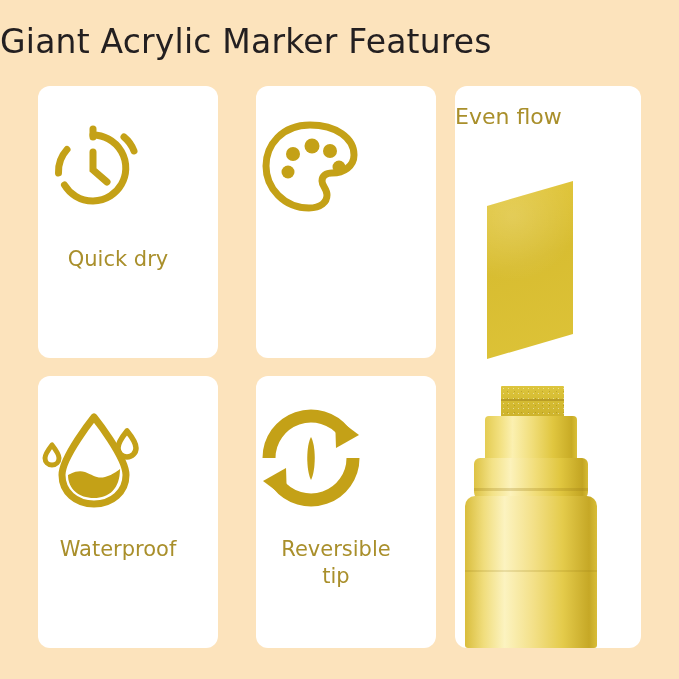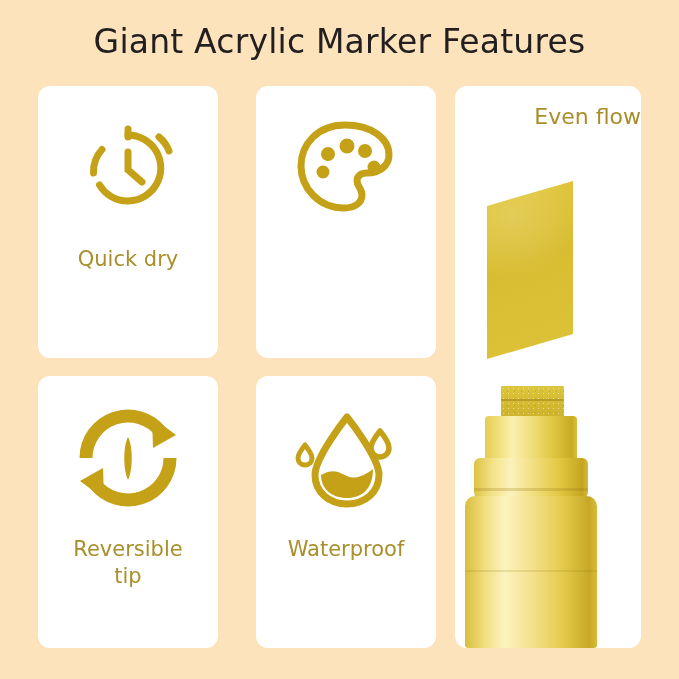--- a/index.html
+++ b/index.html
@@ -18,21 +18,20 @@
     position: absolute;
     inset: 0;
     width: 679px;
     height: 679px;
   }
   .page-title {
     position: absolute;
     top: 22px;
     left: 0;
     width: 679px;
-    text-align: center;
     font-size: 33px;
     font-weight: 400;
     letter-spacing: 0.2px;
     color: #231f20;
     font-family: "DejaVu Sans", sans-serif;
   }
 
   
   .grid {
     position: absolute;
@@ -45,21 +44,20 @@
     grid-template-rows: 272px 272px;
     column-gap: 38px;
     row-gap: 18px;
   }
   .card {
     background: #ffffff;
     border-radius: 12px;
     position: relative;
     display: flex;
     flex-direction: column;
-    align-items: center;
   }
   .card .icon-wrap {
     margin-top: 26px;
     width: 110px;
     height: 112px;
     display: flex;
     align-items: center;
     justify-content: center;
   }
   .card .card-label {
@@ -82,21 +80,21 @@
     height: 562px;
     background: #ffffff;
     border-radius: 12px;
     overflow: hidden;
   }
   .right-title {
     position: absolute;
     top: 18px;
     left: 0;
     width: 186px;
-    text-align: right;
+    text-align: left;
     font-size: 22px;
     color: #a98f2b;
     font-family: "DejaVu Sans", sans-serif;
   }
   .swatch {
     position: absolute;
     left: 32px;
     top: 95px;
     width: 86px;
     height: 178px;
@@ -215,42 +213,42 @@
           <circle cx="36" cy="38" r="7" fill="#c4a117"></circle>
           <circle cx="55" cy="30" r="7.5" fill="#c4a117"></circle>
           <circle cx="73" cy="35" r="7" fill="#c4a117"></circle>
           <circle cx="82" cy="51" r="6.5" fill="#c4a117"></circle>
         </svg>
       </div>
     </div>
 
     <div class="card">
       <div class="icon-wrap">
+        <svg width="108" height="106" viewBox="0 0 108 106" fill="none">
+          <path d="M55 12 C55 12 23 52 23 70 C23 87 37 99 55 99 C73 99 87 87 87 70 C87 52 55 12 55 12 Z" stroke="#c4a117" stroke-width="7" stroke-linejoin="round"></path>
+          <path d="M29 70 C29 70 38 64 46 67 C54 70 58 74 66 72 C74 70 81 64 81 64 C81 84 70 93 55 93 C40 93 29 84 29 70 Z" fill="#c4a117"></path>
+          <path d="M88 26 C88 26 79 37 79 43 C79 48 83 52 88 52 C93 52 97 48 97 43 C97 37 88 26 88 26 Z" stroke="#c4a117" stroke-width="5.5" stroke-linejoin="round"></path>
+          <path d="M13 40 C13 40 6 49 6 53 C6 57 9 60 13 60 C17 60 20 57 20 53 C20 49 13 40 13 40 Z" stroke="#c4a117" stroke-width="5" stroke-linejoin="round"></path>
+        </svg>
+      </div>
+      <div class="card-label">Waterproof</div>
+    </div>
+
+    <div class="card">
+      <div class="icon-wrap">
         <svg width="110" height="108" viewBox="0 0 110 108" fill="none">
           <path d="M13 54 A42 42 0 0 1 88 28" stroke="#c4a117" stroke-width="13" stroke-linecap="butt"></path>
           <path d="M97 54 A42 42 0 0 1 22 80" stroke="#c4a117" stroke-width="13" stroke-linecap="butt"></path>
           <path d="M79 13 L103 31 L80 44 Z" fill="#c4a117"></path>
           <path d="M31 95 L7 77 L30 64 Z" fill="#c4a117"></path>
           <path d="M55 33 C60 42 60 66 55 76 C50 66 50 42 55 33 Z" fill="#c4a117"></path>
         </svg>
       </div>
       <div class="card-label">Reversible
 tip</div>
-    </div>
-
-    <div class="card">
-      <div class="icon-wrap">
-        <svg width="108" height="106" viewBox="0 0 108 106" fill="none">
-          <path d="M55 12 C55 12 23 52 23 70 C23 87 37 99 55 99 C73 99 87 87 87 70 C87 52 55 12 55 12 Z" stroke="#c4a117" stroke-width="7" stroke-linejoin="round"></path>
-          <path d="M29 70 C29 70 38 64 46 67 C54 70 58 74 66 72 C74 70 81 64 81 64 C81 84 70 93 55 93 C40 93 29 84 29 70 Z" fill="#c4a117"></path>
-          <path d="M88 26 C88 26 79 37 79 43 C79 48 83 52 88 52 C93 52 97 48 97 43 C97 37 88 26 88 26 Z" stroke="#c4a117" stroke-width="5.5" stroke-linejoin="round"></path>
-          <path d="M13 40 C13 40 6 49 6 53 C6 57 9 60 13 60 C17 60 20 57 20 53 C20 49 13 40 13 40 Z" stroke="#c4a117" stroke-width="5" stroke-linejoin="round"></path>
-        </svg>
-      </div>
-      <div class="card-label">Waterproof</div>
     </div>
 
   </div>
 
   <div class="right-panel">
     <div class="right-title">Even flow</div>
     <div class="swatch"></div>
 
     <div class="marker">
       <div class="nib"></div>

